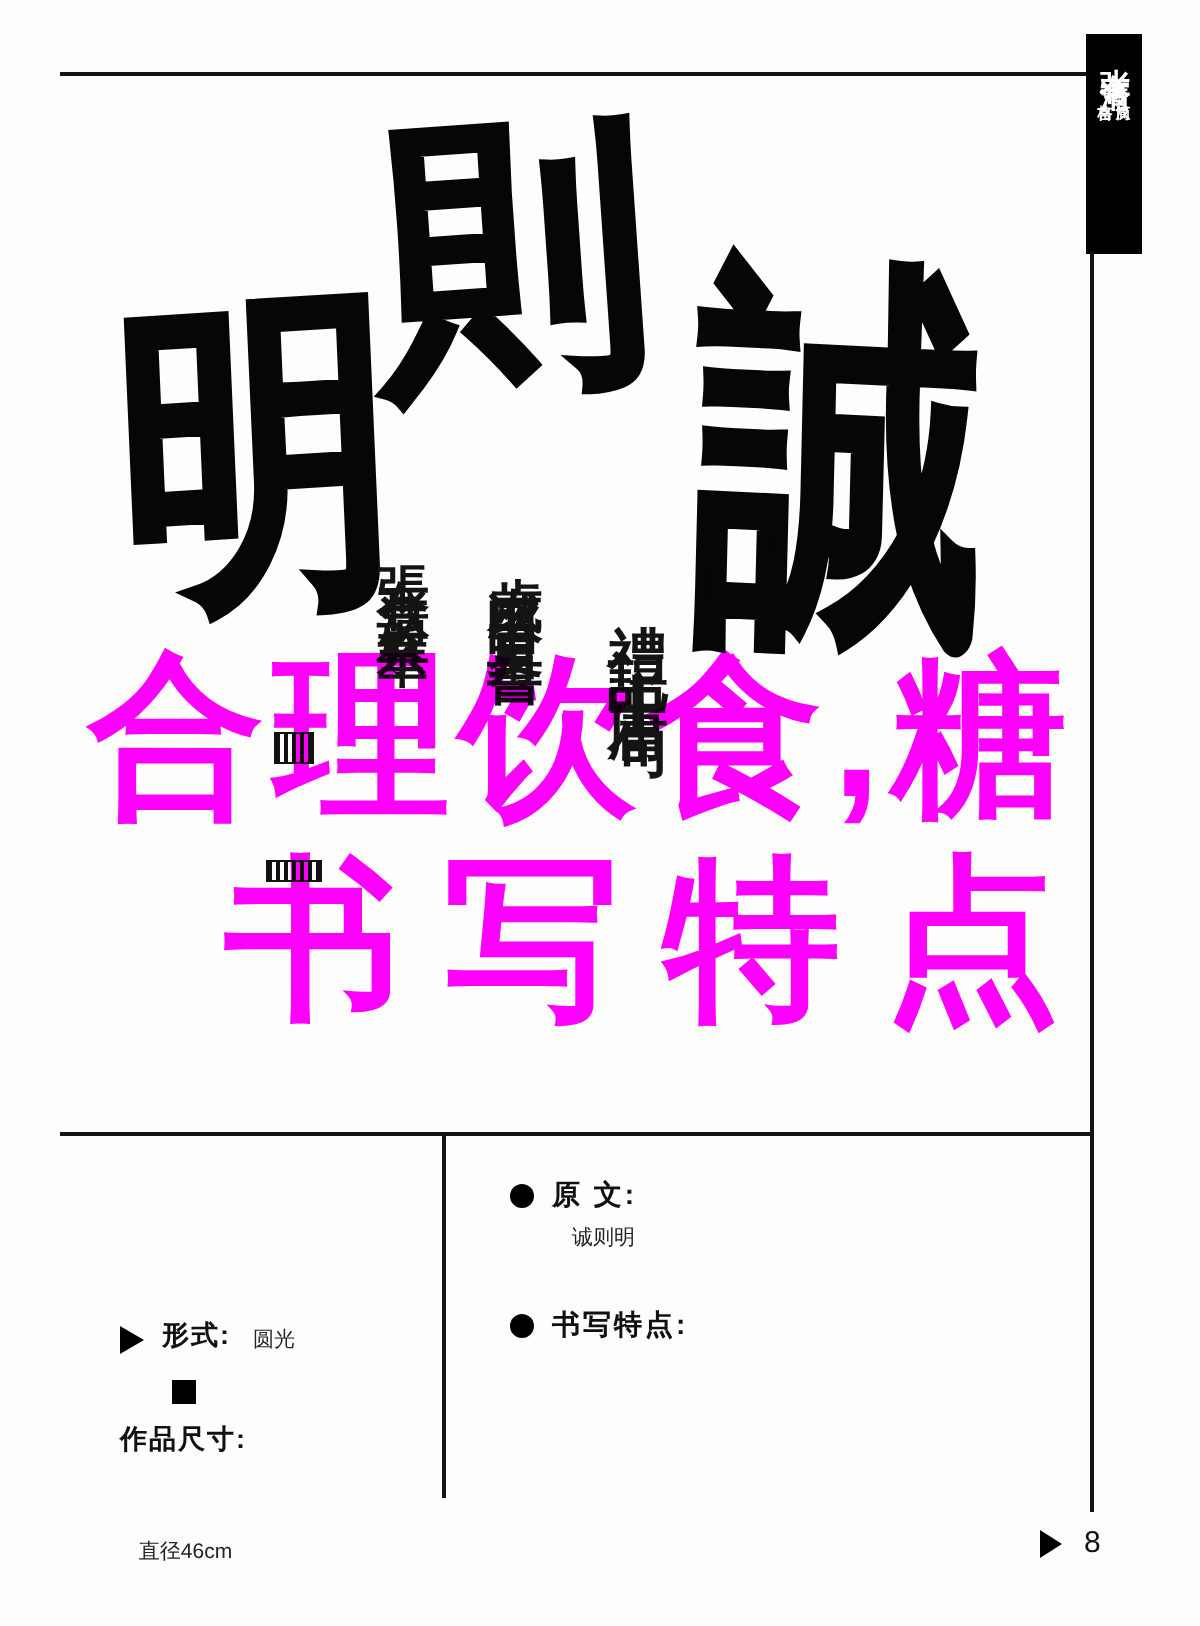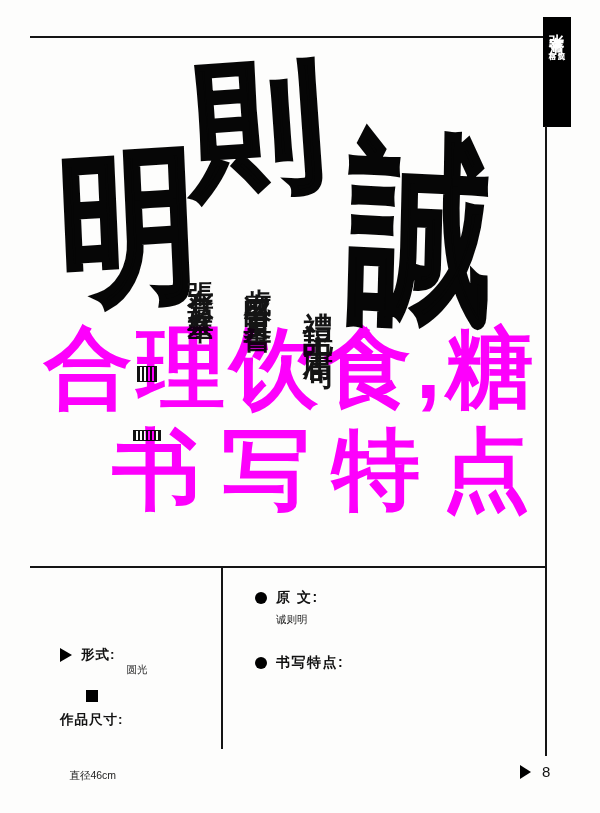--- a/index.html
+++ b/index.html
@@ -56,32 +56,32 @@
   .ot-line1 { position:absolute; left:44px;  top:324px; font-size:88px; letter-spacing:5px;  white-space:nowrap; }
   .ot-line2 { position:absolute; left:112px; top:426px; font-size:88px; letter-spacing:22px; white-space:nowrap; }
 
   
   .mk-triangle { display:inline-block; width:0; height:0; border-left:12px solid #000; border-top:7px solid transparent; border-bottom:7px solid transparent; flex:none; }
   .mk-square   { display:inline-block; width:12px; height:12px; background:#000; flex:none; }
   .mk-circle   { display:inline-block; width:12px; height:12px; background:#000; border-radius:50%; flex:none; }
 
   
   .spec-row { position:absolute; display:flex; align-items:center; gap:9px; }
-  .spec-form { left:60px; top:632px; }
+  .spec-form { left:60px; top:632px;align-items:flex-end; }
   .spec-size { left:60px; top:690px;flex-direction:column; }
   .spec-label { font-size:13.5px; font-weight:bold; color:#111; letter-spacing:1px; }
   .spec-value { font-size:10.5px; color:#222; margin-left:2px;margin-top:31px; }
 
   
   .detail { position:absolute; }
   .detail-original { left:255px; top:589px; width:285px; }
   .detail-features { left:255px; top:610px; width:290px;margin-top:44px; }
   .detail-head { display:flex; align-items:center; gap:9px; margin-bottom:5px; }
   .detail-label { font-size:14px; font-weight:bold; letter-spacing:1.5px; color:#111; }
-  .detail-line { margin-left:21px; font-size:10.5px; color:#222; line-height:14px; }
+  .detail-line { margin-left:31px; font-size:10.5px; color:#222; line-height:14px; }
   .detail-para { margin-left:21px; width:268px; font-size:12.5px; color:#161616; line-height:19.5px; text-align:justify; }
 
   
   .page-nav { position:absolute; left:520px; top:763px; display:flex; align-items:center; gap:11px; }
   .nav-triangle { width:0; height:0; border-left:11px solid #000; border-top:7px solid transparent; border-bottom:7px solid transparent; }
   .nav-number { font-size:15px; color:#111; }
 </style>
 </head>
 <body>
 

